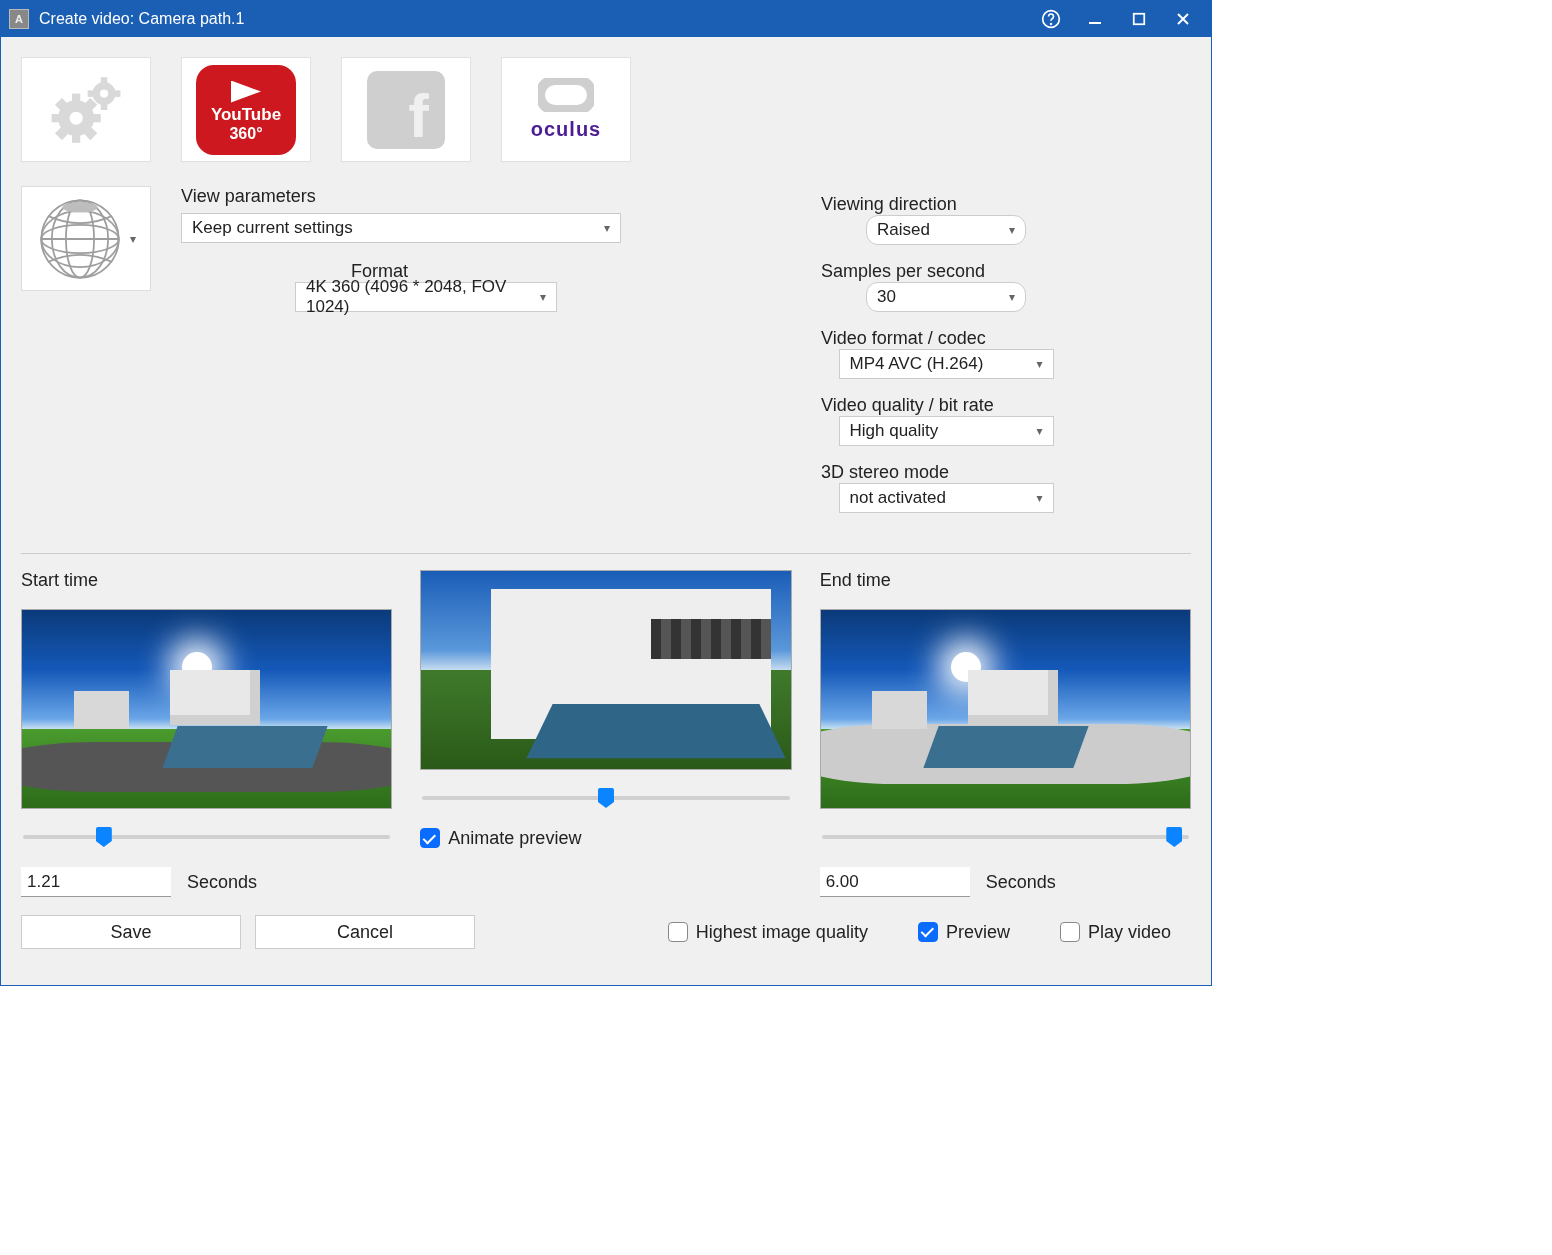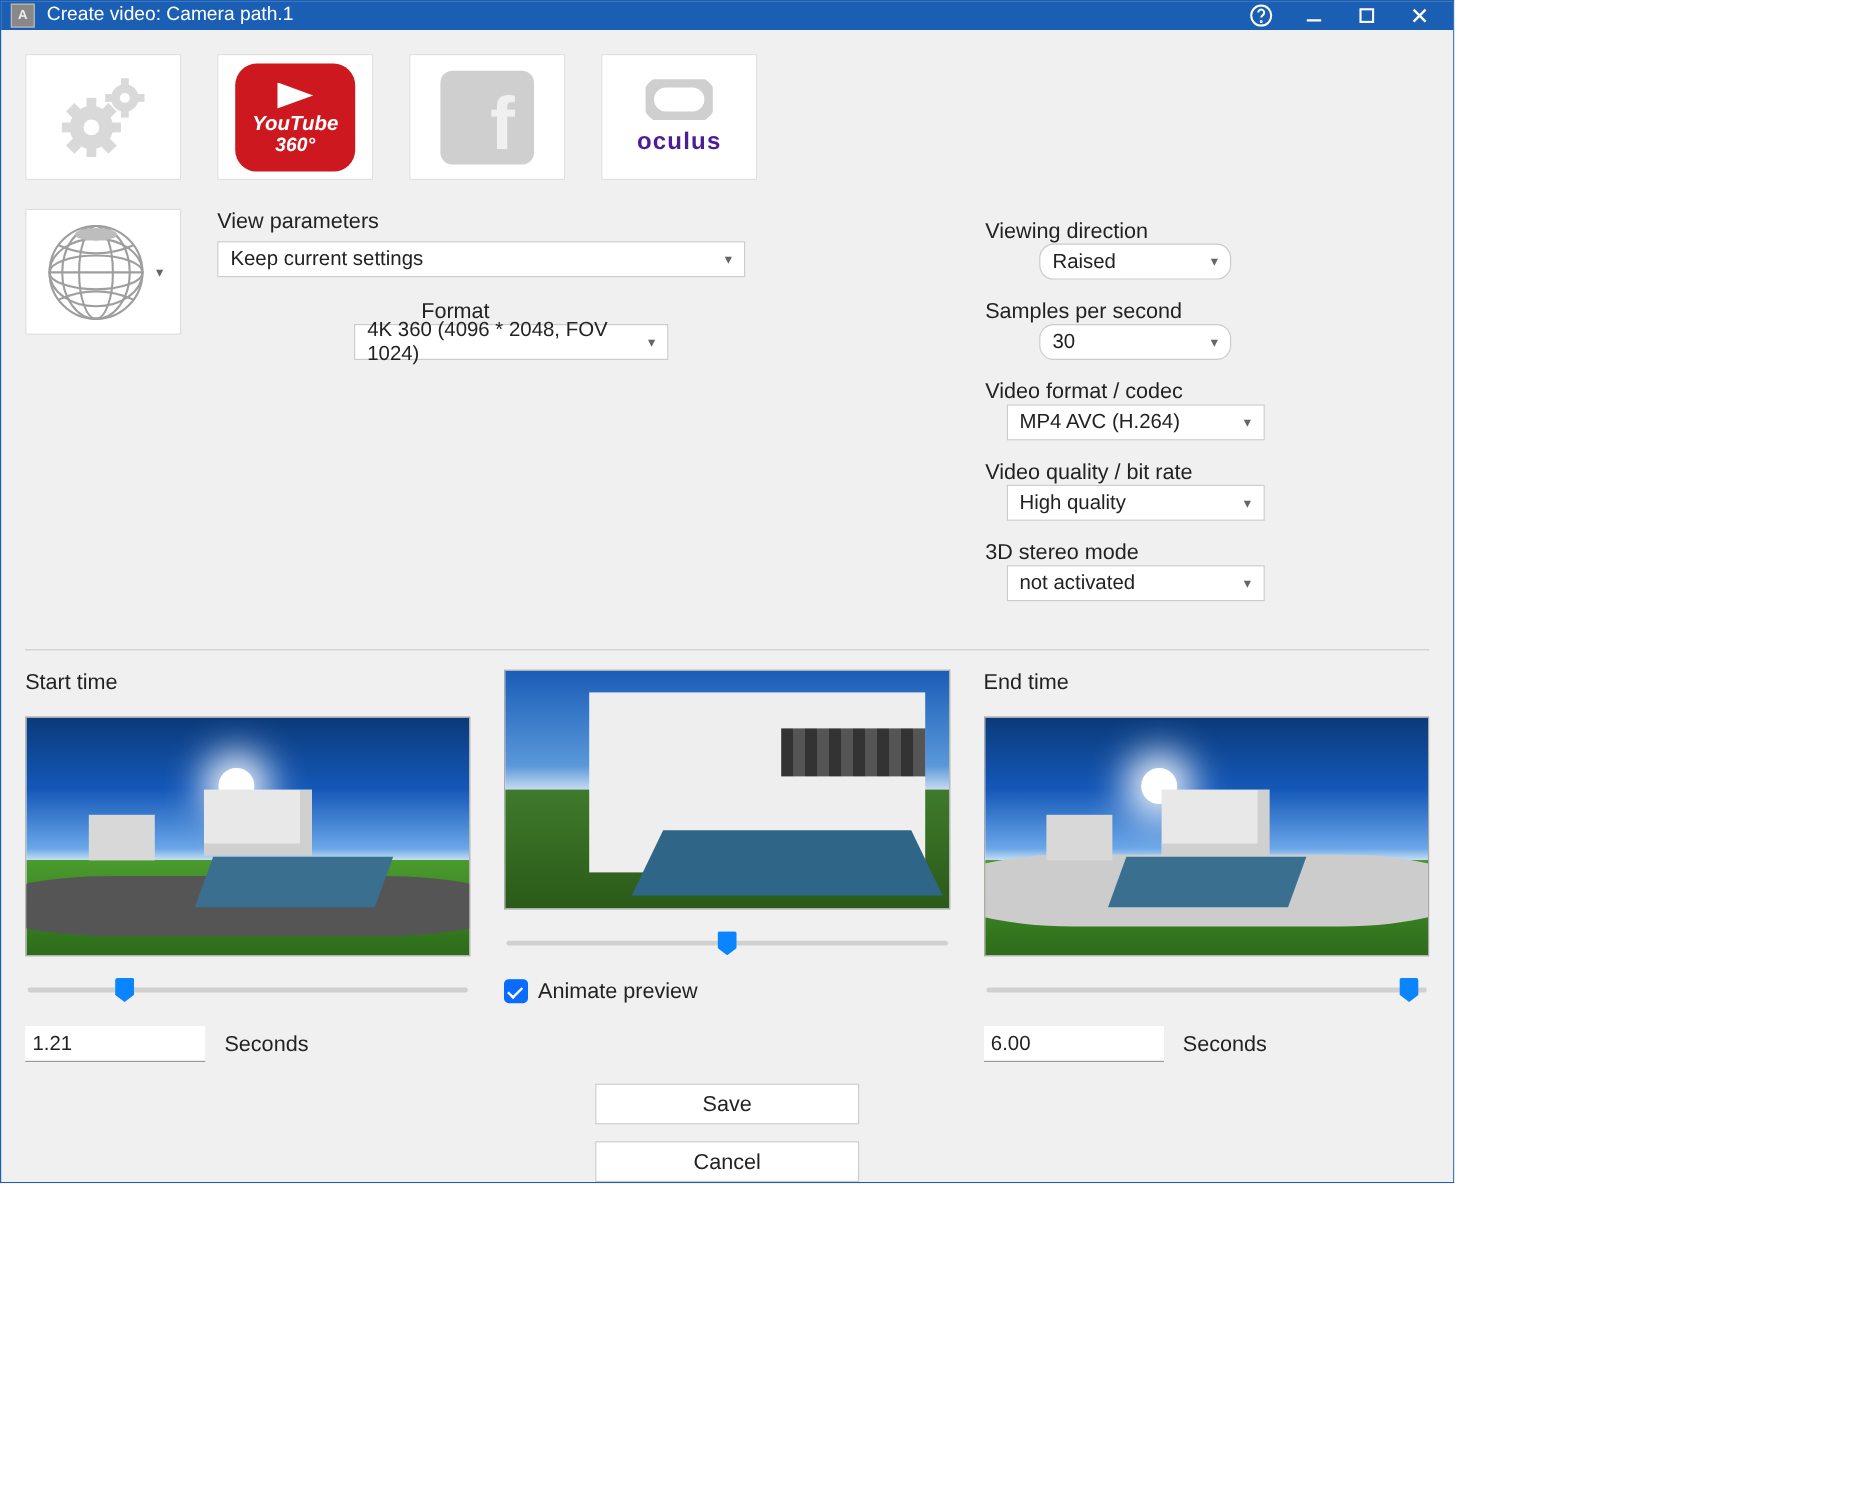--- a/index.html
+++ b/index.html
@@ -48,21 +48,21 @@
 }
 
 .preset-row { display: flex; gap: 30px; margin-bottom: 24px; }
 .preset-btn {
   width: 130px; height: 105px;
   background: #fff;
   border: 1px solid #e0e0e0;
   display: flex; align-items:center; justify-content:center;
   cursor: pointer;
 }
-.preset-btn.youtube { padding: 6px; font-style: italic; }
+.preset-btn.youtube { padding: 6px; }
 .yt-badge {
   width: 100px; height: 90px;
   background: #cc181e;
   border-radius: 18px;
   display: flex; flex-direction: column; align-items:center; justify-content:center;
   color:#fff;
 }
 .yt-badge .play { width: 30px; height: 22px; background:#fff; clip-path: polygon(0 0, 100% 50%, 0 100%); margin-top:4px;}
 .yt-badge .t1 { font-size: 17px; font-weight:bold; margin-top:2px;}
 .yt-badge .t2 { font-size: 16px; font-weight:bold;}
@@ -166,21 +166,20 @@
   width:20px; height:20px; border:1px solid #888; border-radius:4px; background:#fff;
   display:flex; align-items:center; justify-content:center; cursor:pointer;
 }
 .chk.checked { background:#0a6cff; border-color:#0a6cff; }
 .chk.checked::after { content:""; width:10px; height:5px; border-left:2px solid #fff; border-bottom:2px solid #fff; transform: rotate(-45deg) translate(0px,-1px);}
 .chk-label { font-size:18px; color:#222; }
 
 .bottom-bar {
   display:flex; align-items:center; gap: 14px;
   margin-top: 18px;
-  flex-direction: column;
 }
 .btn {
   width: 220px; height: 34px;
   background:#fff; border:1px solid #ccc;
   font-size:18px; color:#222;
   display:flex; align-items:center; justify-content:center;
   cursor:pointer;
 }
 .bottom-bar .check-row { margin-top:0; }
 .bottom-checks { display:flex; gap: 50px; align-items:center; flex:1; justify-content:flex-end; padding-right:20px;}
@@ -395,17 +394,31 @@
           <div class="seconds-row">
             <input class="text-input" value="6.00" style="">
             <span class="sec-label">Seconds</span>
           </div>
         </div>
       </div>
 
       <div class="bottom-bar">
         <div class="btn">Save</div>
         <div class="btn">Cancel</div>
+        <div class="bottom-checks">
+          <div class="check-row">
+            <div class="chk"></div>
+            <span class="chk-label">Highest image quality</span>
+          </div>
+          <div class="check-row">
+            <div class="chk checked"></div>
+            <span class="chk-label">Preview</span>
+          </div>
+          <div class="check-row">
+            <div class="chk"></div>
+            <span class="chk-label">Play video</span>
+          </div>
+        </div>
       </div>
     </div>
 
   </div>
 </div>
 
 </body></html>

